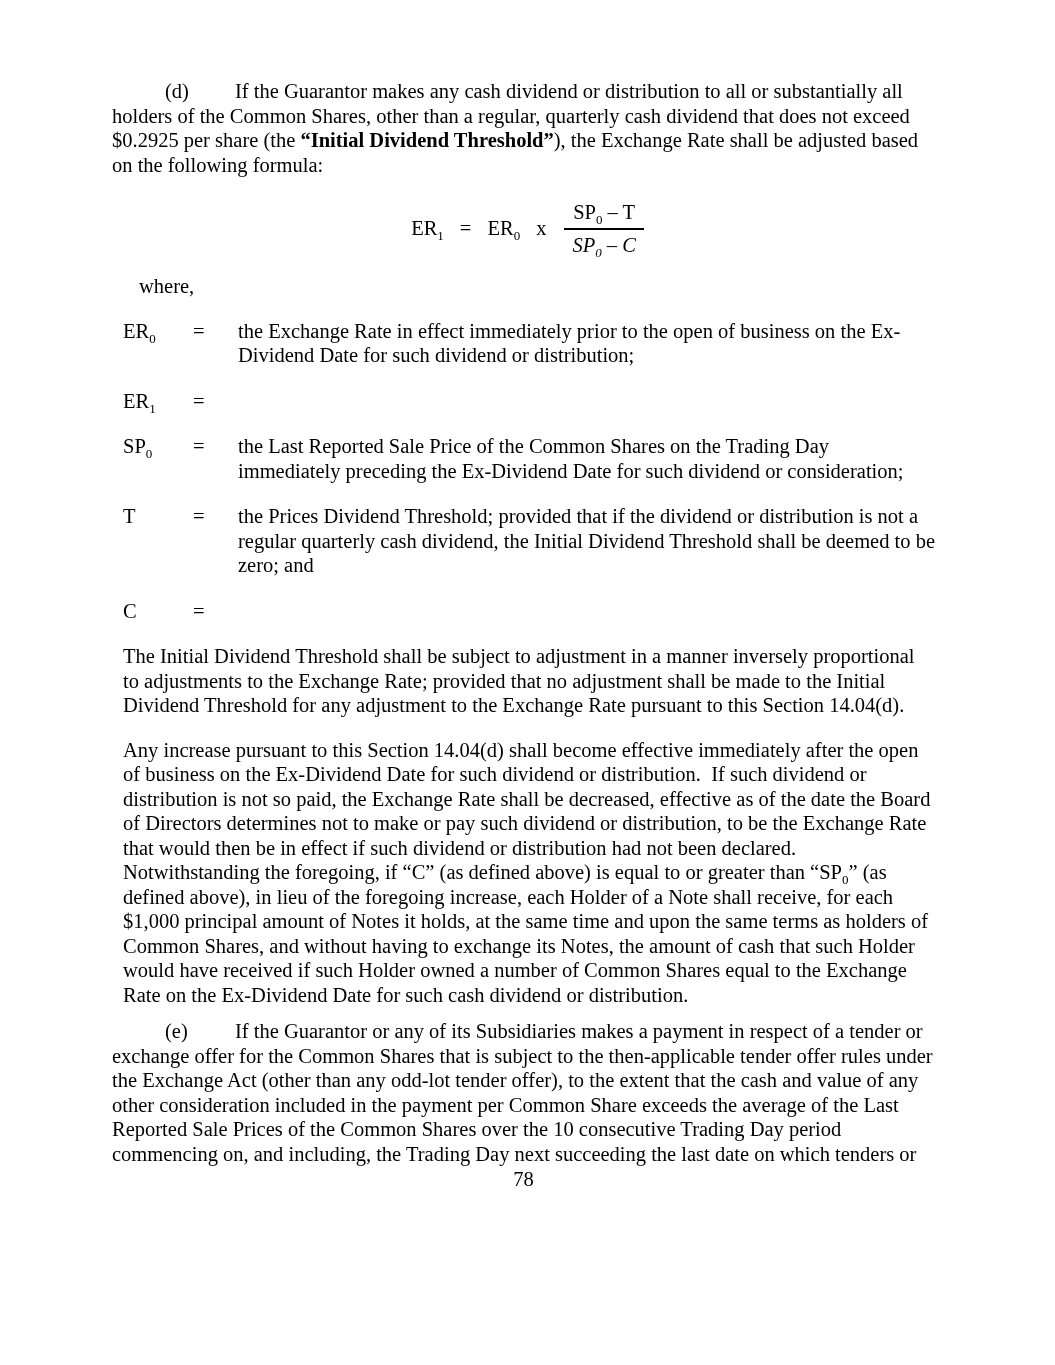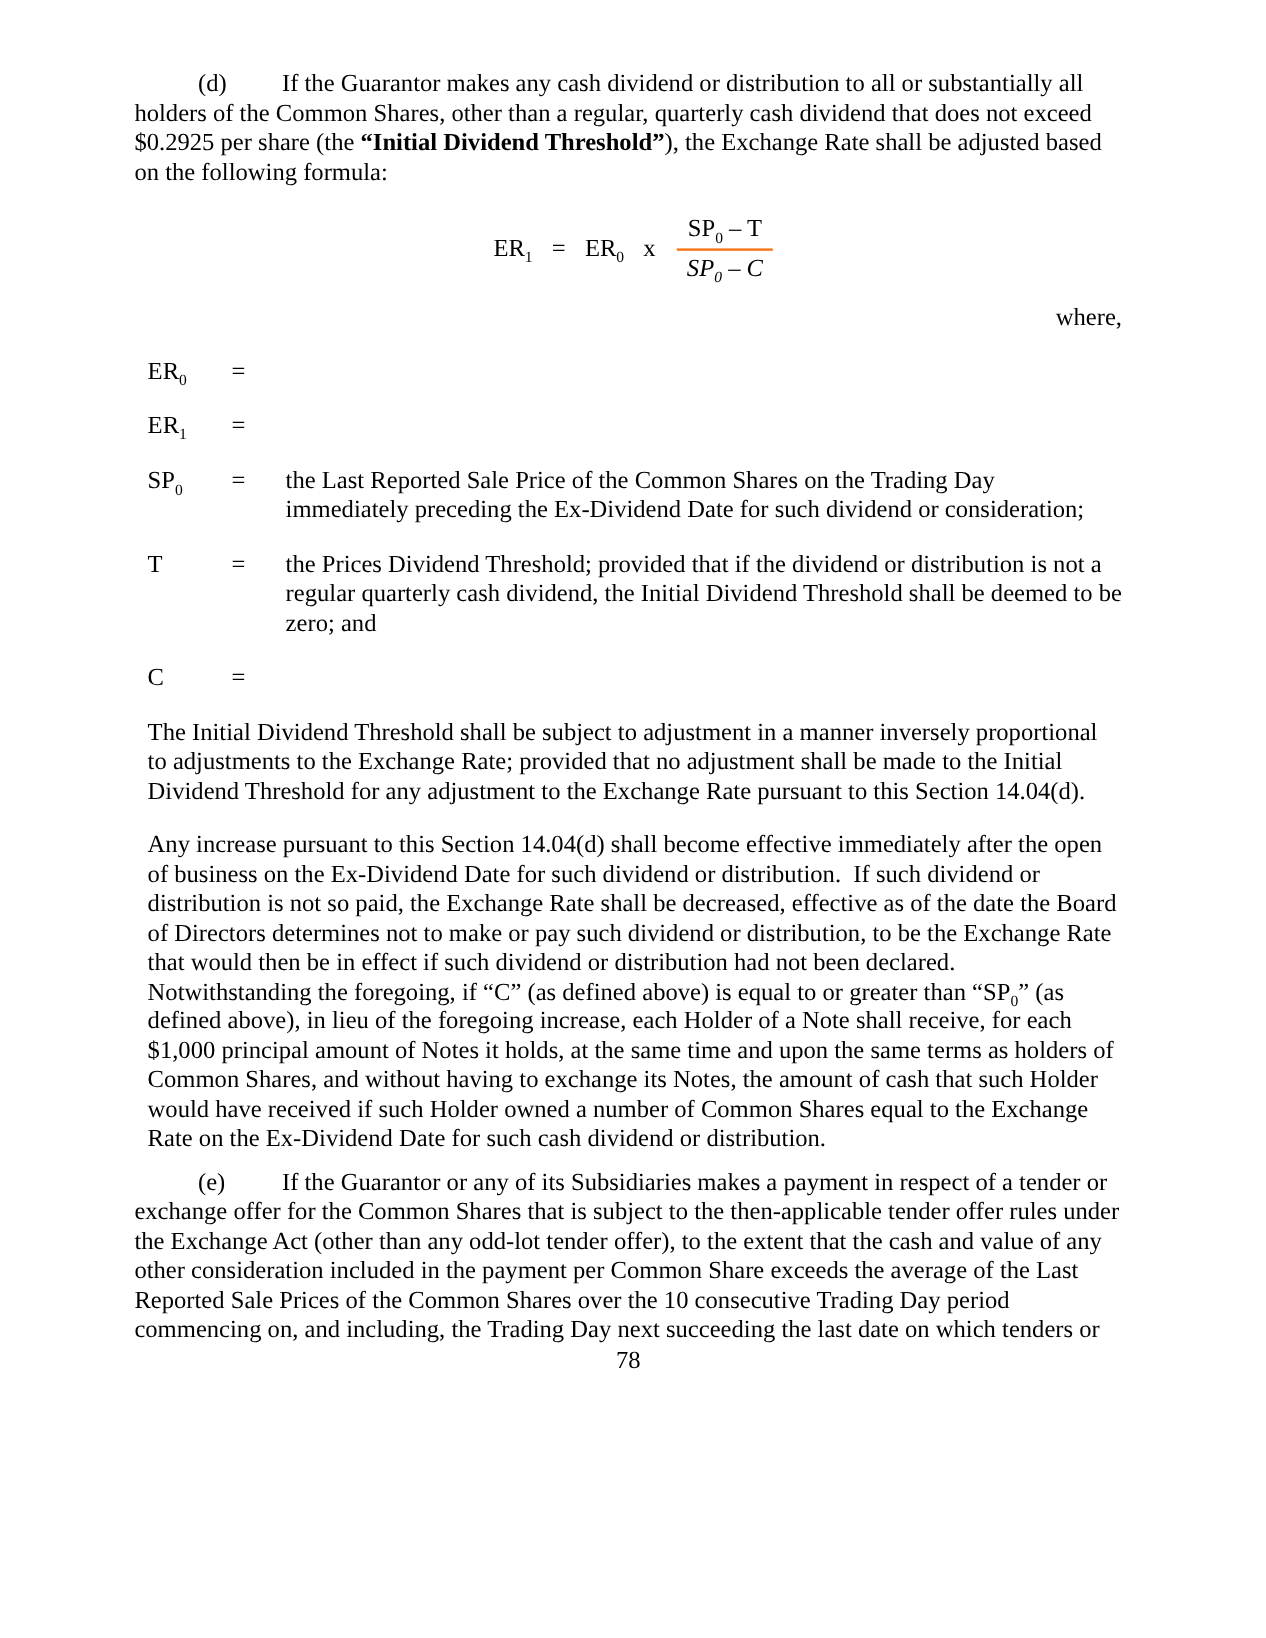--- a/index.html
+++ b/index.html
@@ -9,37 +9,37 @@
     height: 1365px;
     font-family: "Liberation Serif", serif;
     font-size: 20.5px;
     line-height: 24.5px;
     color: #000000;
     overflow: hidden;
   }
   .page {
     width: 1055px;
     height: 1365px;
-    padding: 58px 120px 0 112px;
+    padding: 79px 120px 0 112px;
   }
   .para-hang { text-indent: 53px; }
   .plabel { display: inline-block; width: 70px; text-indent: 0; }
 
   
   .formula { text-align: center; margin: 23px 0 17px 0; }
   .formula-inner { display: inline-flex; align-items: center; }
   .f-item { margin: 0 8px; }
   .frac { display: inline-block; text-align: center; margin-left: 10px; }
-  .frac-num { display: block; padding: 0 8px 3px 8px; border-bottom: 2px solid #f97316; }
+  .frac-num { display: block; padding: 0 8px 3px 8px; border-bottom: 2px solid #000000; }
   .frac-den { display: block; padding: 3px 8px 0 8px; font-style: italic; }
 
   sub { font-size: 13px; line-height: 0; }
 
   
-  .indent1 { margin-left: 27px; text-align: right; }
+  .indent1 { margin-left: 27px; }
   .where { margin-bottom: 20px; }
   .def { display: flex; margin-left: 11px; margin-bottom: 21px; }
   .def-term { width: 70px; flex: none; }
   .def-eq { width: 45px; flex: none; }
   .def-text { flex: 1; }
 
   .para-threshold { margin: 0 0 20px 11px; }
   .para-increase { margin: 0 0 12px 11px; }
   .para-e { margin-top: 0; }
 
@@ -66,20 +66,21 @@
         <span class="frac-den"><span>SP</span><sub>0</sub><span> – C</span></span>
       </span>
     </span>
   </div>
 
   <p class="indent1 where">where,</p>
 
   <div class="def">
     <span class="def-term"><span>ER</span><sub>0</sub></span>
     <span class="def-eq">=</span>
+    <span class="def-text">the Exchange Rate in effect immediately prior to the open of business on the Ex-Dividend Date for such dividend or distribution;</span>
   </div>
 
   <div class="def">
     <span class="def-term"><span>ER</span><sub>1</sub></span>
     <span class="def-eq">=</span>
   </div>
 
   <div class="def">
     <span class="def-term"><span>SP</span><sub>0</sub></span>
     <span class="def-eq">=</span>

